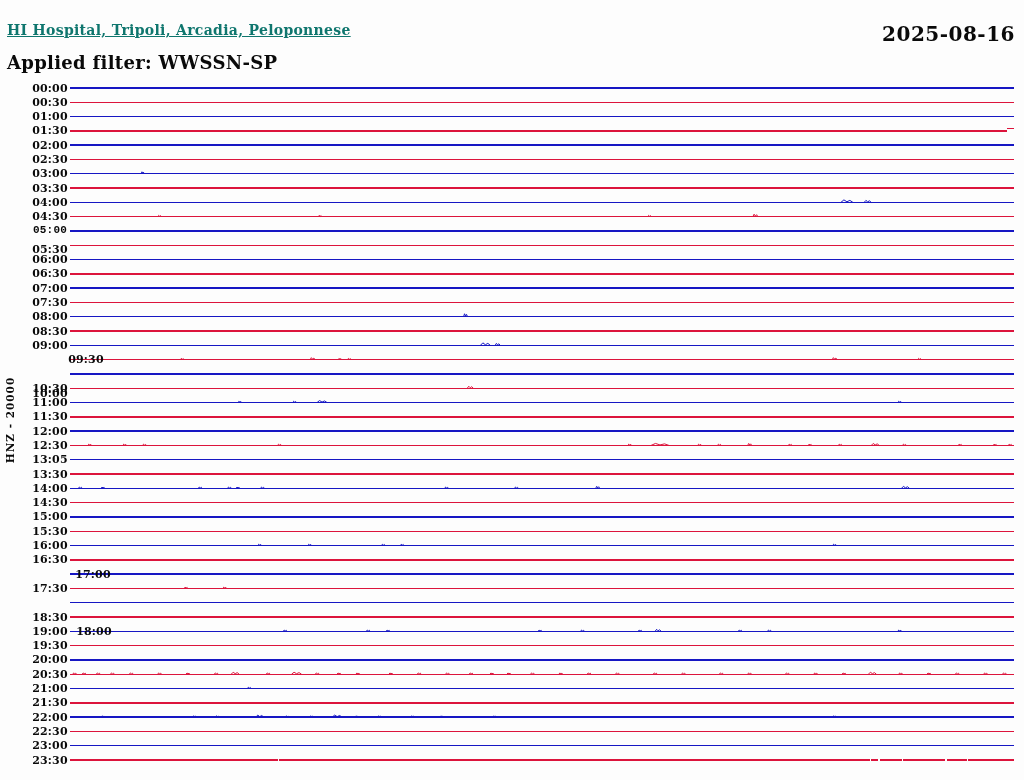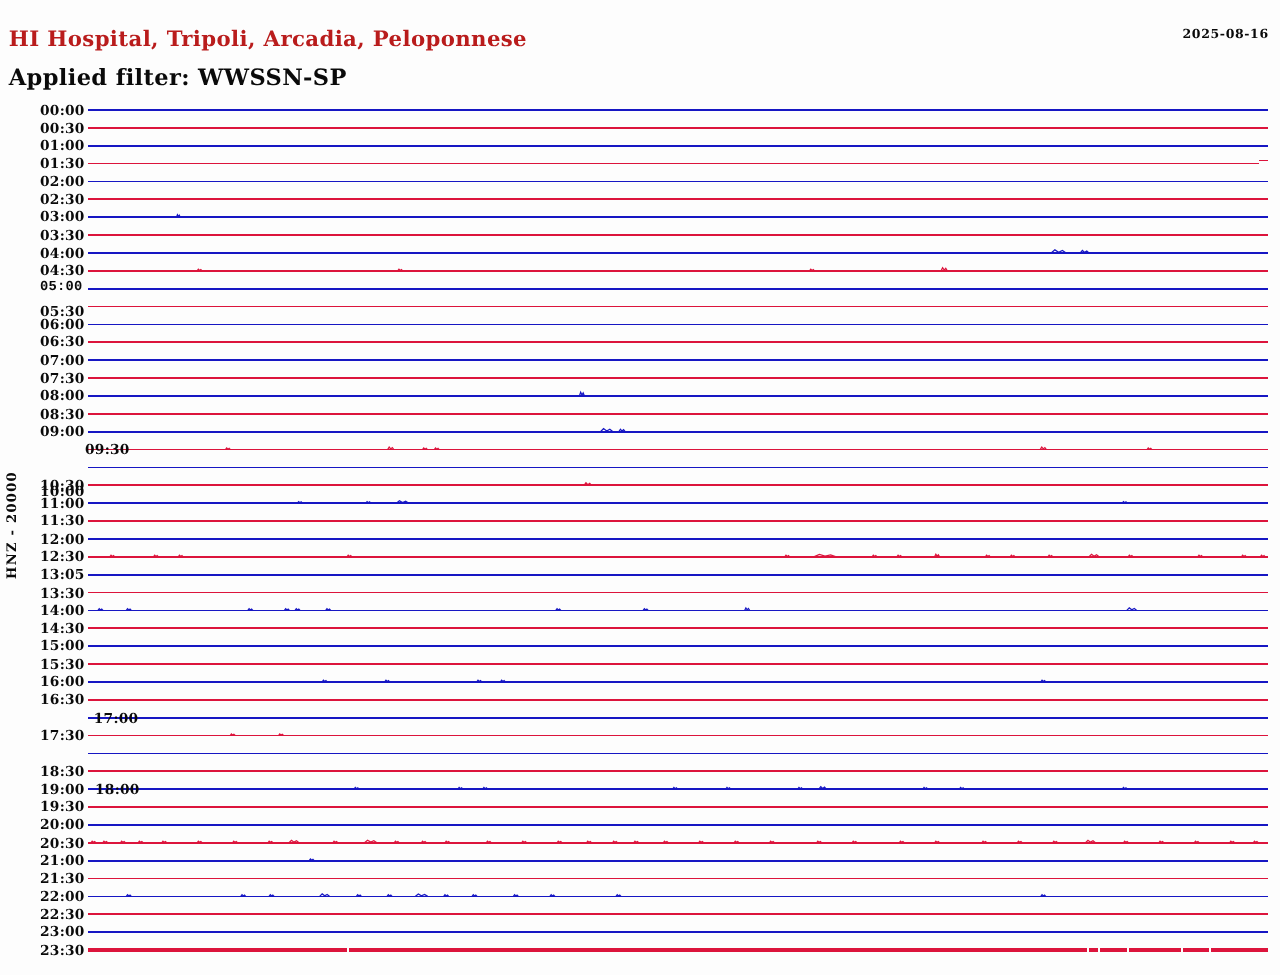--- a/index.html
+++ b/index.html
@@ -5,44 +5,44 @@
   html,body{margin:0;padding:0;}
   .page{
     position:relative;
     width:1024px;height:780px;
     background:#fdfdfd;
     font-family:"DejaVu Serif", serif;
     overflow:hidden;
   }
   .hdr-title{
     position:absolute;left:7px;top:22px;
-    font-size:17px;font-weight:bold;color:#b91c1c;
-    letter-spacing:0.3px;white-space:nowrap;
+    font-size:14px;font-weight:bold;color:#0f766e;
+    letter-spacing:0.3px;white-space:nowrap;text-decoration:underline;
   }
   .hdr-date{
     position:absolute;right:9px;top:22px;
-    font-size:10px;font-weight:bold;color:#0a0a0a;
+    font-size:20px;font-weight:bold;color:#0a0a0a;
     letter-spacing:0.5px;
   }
   .hdr-filter{
     position:absolute;left:7px;top:52px;
     font-size:18px;font-weight:bold;color:#0a0a0a;
     letter-spacing:0.3px;white-space:nowrap;
   }
   .vert-label{
     position:absolute;left:10px;top:420px;
     transform:translate(-50%,-50%) rotate(-90deg);
     font-size:10.5px;font-weight:bold;color:#0a0a0a;
     letter-spacing:1px;white-space:nowrap;
   }
   .plot-svg{position:absolute;left:0;top:0;}
   .time-labels{position:absolute;left:0;top:0;width:1024px;height:780px;pointer-events:none;}
   .time-label{
     position:absolute;
-    width:36px;text-align:left;
+    width:36px;text-align:center;
     font-size:11px;font-weight:bold;color:#0a0a0a;
     line-height:11px;letter-spacing:0.2px;
     font-family:"DejaVu Serif", serif;
   }
 </style>
 </head>
 <body>
 
 <div class="page">
   <div class="hdr-title">HI Hospital, Tripoli, Arcadia, Peloponnese</div>

